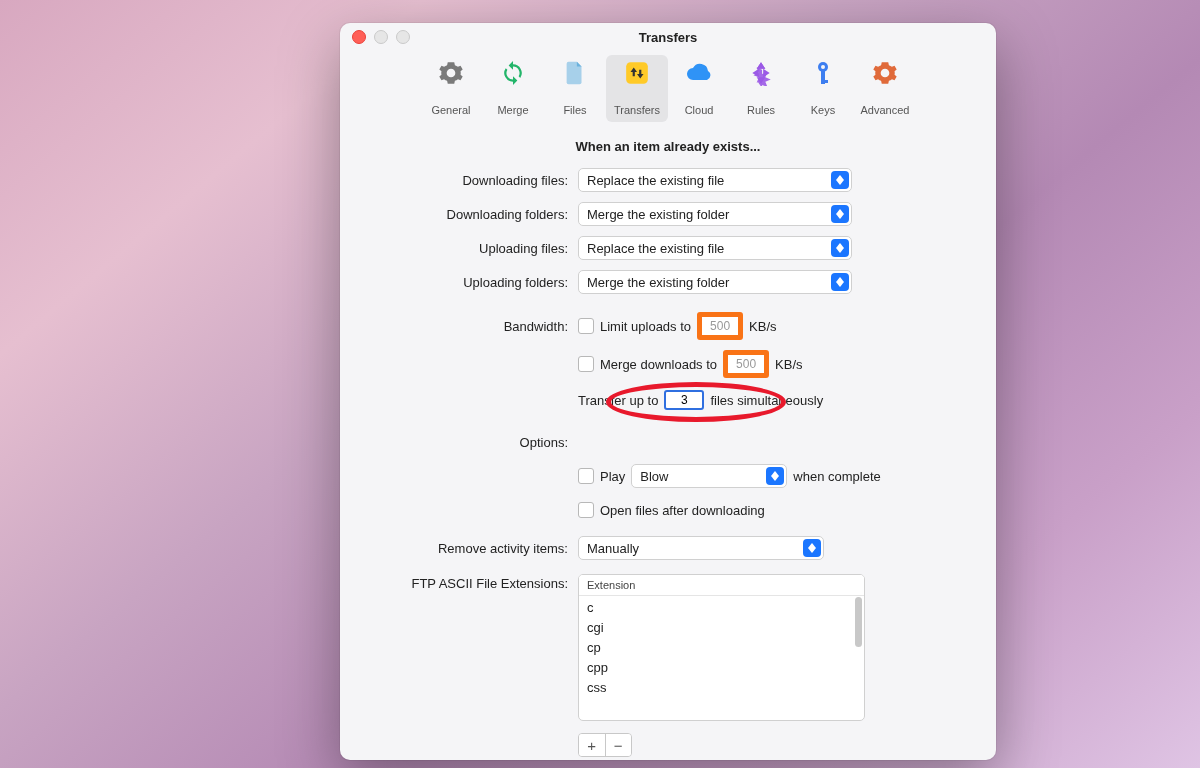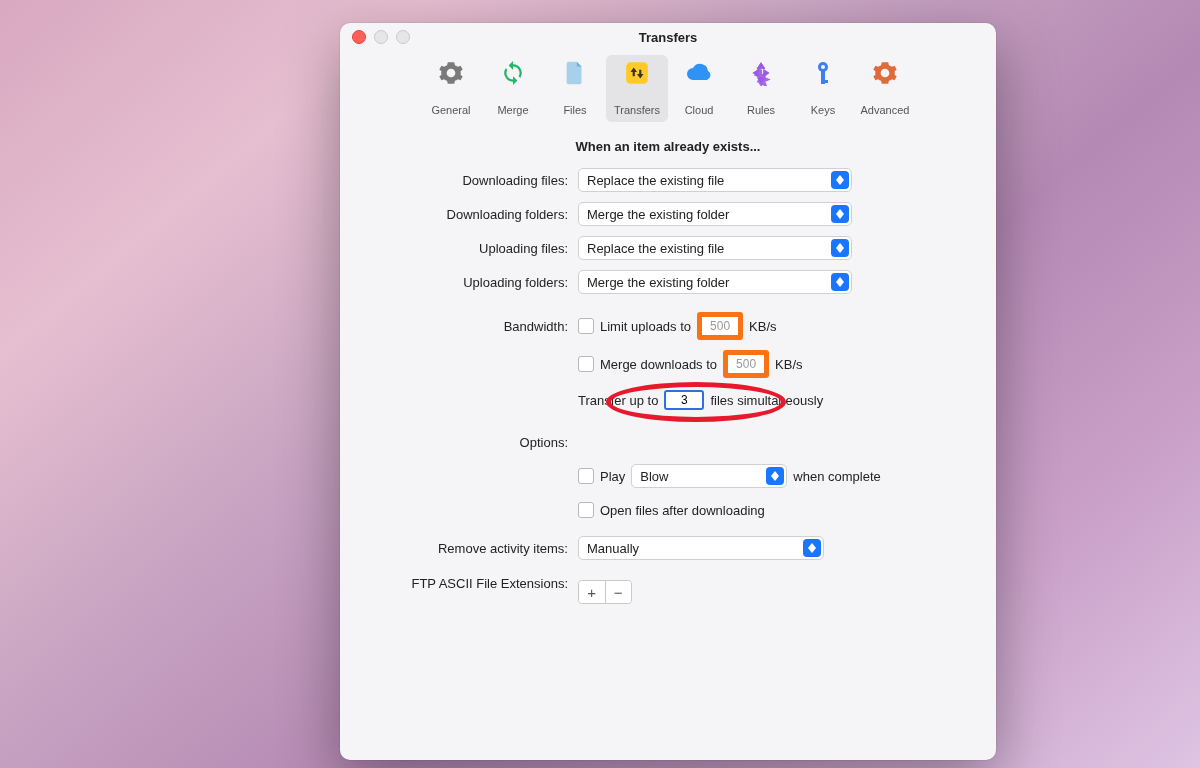--- a/index.html
+++ b/index.html
@@ -269,20 +269,31 @@
                   <path d="M0 0l4 5 4-5z" fill="#fff"></path>
                 </svg>
               </span>
           </div>
         </div>
       </div>
 
       <div class="row" style="align-items:flex-start;margin-top:14px;">
         <div class="label" style="padding-top:2px;">FTP ASCII File Extensions:</div>
         <div class="field" style="flex-direction:column;align-items:flex-start;">
+          <div class="listframe">
+            <div class="listhdr">Extension</div>
+            <div class="listbody">
+              <div>c</div>
+              <div>cgi</div>
+              <div>cp</div>
+              <div>cpp</div>
+              <div>css</div>
+            </div>
+            <div class="scrollbar"></div>
+          </div>
           <div class="addremove">
             <div class="sqbtn">+</div>
             <div class="sqbtn">−</div>
           </div>
         </div>
       </div>
     </div>
 
     <div class="ellipse" style="left:266px;top:359px;width:170px;height:30px;"></div>
   </div>

